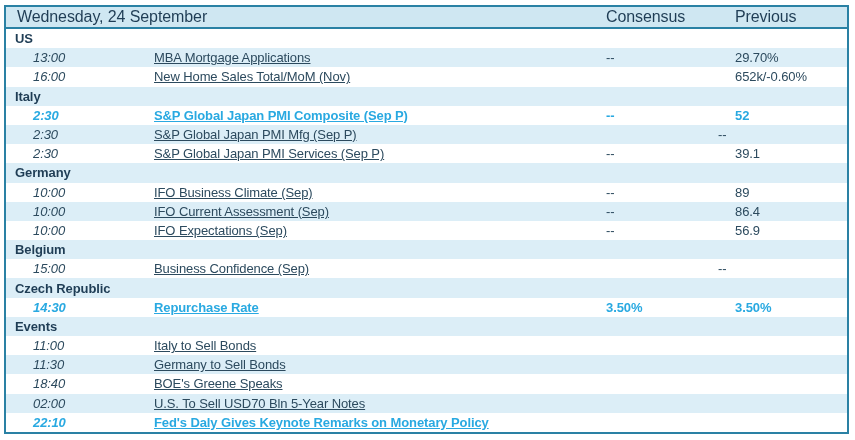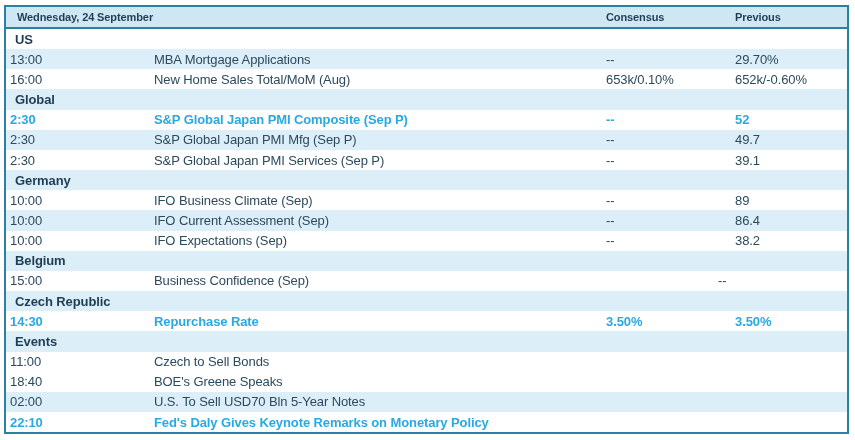--- a/index.html
+++ b/index.html
@@ -31,22 +31,22 @@
     flex-direction: column;
     background: #ffffff;
   }
   .header-row {
     height: 20px;
     flex: 0 0 20px;
     background: var(--header-blue);
     border-bottom: 2px solid var(--accent);
     display: flex;
     align-items: center;
-    font-weight: bold;
-    font-size: 11px;
+    font-weight: normal;
+    font-size: 16px;
     color: var(--text-bold-navy);
     letter-spacing: -0.1px;
   }
   .body-rows {
     flex: 1;
     display: flex;
     flex-direction: column;
   }
   .row {
     flex: 1;
@@ -62,22 +62,22 @@
   .row.section {
     font-weight: bold;
     color: var(--text-bold-navy);
     padding-left: 9px;
   }
   .row.highlight {
     font-weight: bold;
     color: var(--highlight);
   }
   .col-date { flex: 1; padding-left: 11px; }
-  .col-time { flex: 0 0 148px; padding-left: 4px; box-sizing: border-box; }
-  .col-event { flex: 1; }
+  .col-time { flex: 0 0 148px; padding-left: 27px; box-sizing: border-box; font-style: italic; }
+  .col-event { flex: 1; text-decoration: underline; }
   .col-cons { flex: 0 0 129px; }
   .col-prev { flex: 0 0 112px; }
   .section-label { flex: 1; }
 </style>
 </head>
 <body>
 
 <div class="calendar-table">
   <div class="header-row">
     <div class="col-date">Wednesday, 24 September</div>
@@ -89,38 +89,36 @@
         <div class="section-label">US</div>
       </div>
       <div class="row alt">
         <div class="col-time">13:00</div>
         <div class="col-event">MBA Mortgage Applications</div>
         <div class="col-cons">--</div>
         <div class="col-prev">29.70%</div>
       </div>
       <div class="row">
         <div class="col-time">16:00</div>
-        <div class="col-event">New Home Sales Total/MoM (Aug)</div>
-        <div class="col-cons">653k/0.10%</div>
+        <div class="col-event">New Home Sales Total/MoM (Nov)</div>
         <div class="col-prev">652k/-0.60%</div>
       </div>
       <div class="row alt section">
-        <div class="section-label">Global</div>
+        <div class="section-label">Italy</div>
       </div>
       <div class="row highlight">
         <div class="col-time">2:30</div>
         <div class="col-event">S&amp;P Global Japan PMI Composite (Sep P)</div>
         <div class="col-cons">--</div>
         <div class="col-prev">52</div>
       </div>
       <div class="row alt">
         <div class="col-time">2:30</div>
         <div class="col-event">S&amp;P Global Japan PMI Mfg (Sep P)</div>
         <div class="col-cons">--</div>
-        <div class="col-prev">49.7</div>
       </div>
       <div class="row">
         <div class="col-time">2:30</div>
         <div class="col-event">S&amp;P Global Japan PMI Services (Sep P)</div>
         <div class="col-cons">--</div>
         <div class="col-prev">39.1</div>
       </div>
       <div class="row alt section">
         <div class="section-label">Germany</div>
       </div>
@@ -133,21 +131,21 @@
       <div class="row alt">
         <div class="col-time">10:00</div>
         <div class="col-event">IFO Current Assessment (Sep)</div>
         <div class="col-cons">--</div>
         <div class="col-prev">86.4</div>
       </div>
       <div class="row">
         <div class="col-time">10:00</div>
         <div class="col-event">IFO Expectations (Sep)</div>
         <div class="col-cons">--</div>
-        <div class="col-prev">38.2</div>
+        <div class="col-prev">56.9</div>
       </div>
       <div class="row alt section">
         <div class="section-label">Belgium</div>
       </div>
       <div class="row">
         <div class="col-time">15:00</div>
         <div class="col-event">Business Confidence (Sep)</div>
         <div class="col-cons">--</div>
       </div>
       <div class="row alt section">
@@ -157,21 +155,27 @@
         <div class="col-time">14:30</div>
         <div class="col-event">Repurchase Rate</div>
         <div class="col-cons">3.50%</div>
         <div class="col-prev">3.50%</div>
       </div>
       <div class="row alt section">
         <div class="section-label">Events</div>
       </div>
       <div class="row">
         <div class="col-time">11:00</div>
-        <div class="col-event">Czech to Sell Bonds</div>
+        <div class="col-event">Italy to Sell Bonds</div>
+        <div class="col-cons"></div>
+        <div class="col-prev"></div>
+      </div>
+      <div class="row alt">
+        <div class="col-time">11:30</div>
+        <div class="col-event">Germany to Sell Bonds</div>
         <div class="col-cons"></div>
         <div class="col-prev"></div>
       </div>
       <div class="row">
         <div class="col-time">18:40</div>
         <div class="col-event">BOE's Greene Speaks</div>
         <div class="col-cons"></div>
         <div class="col-prev"></div>
       </div>
       <div class="row alt">

